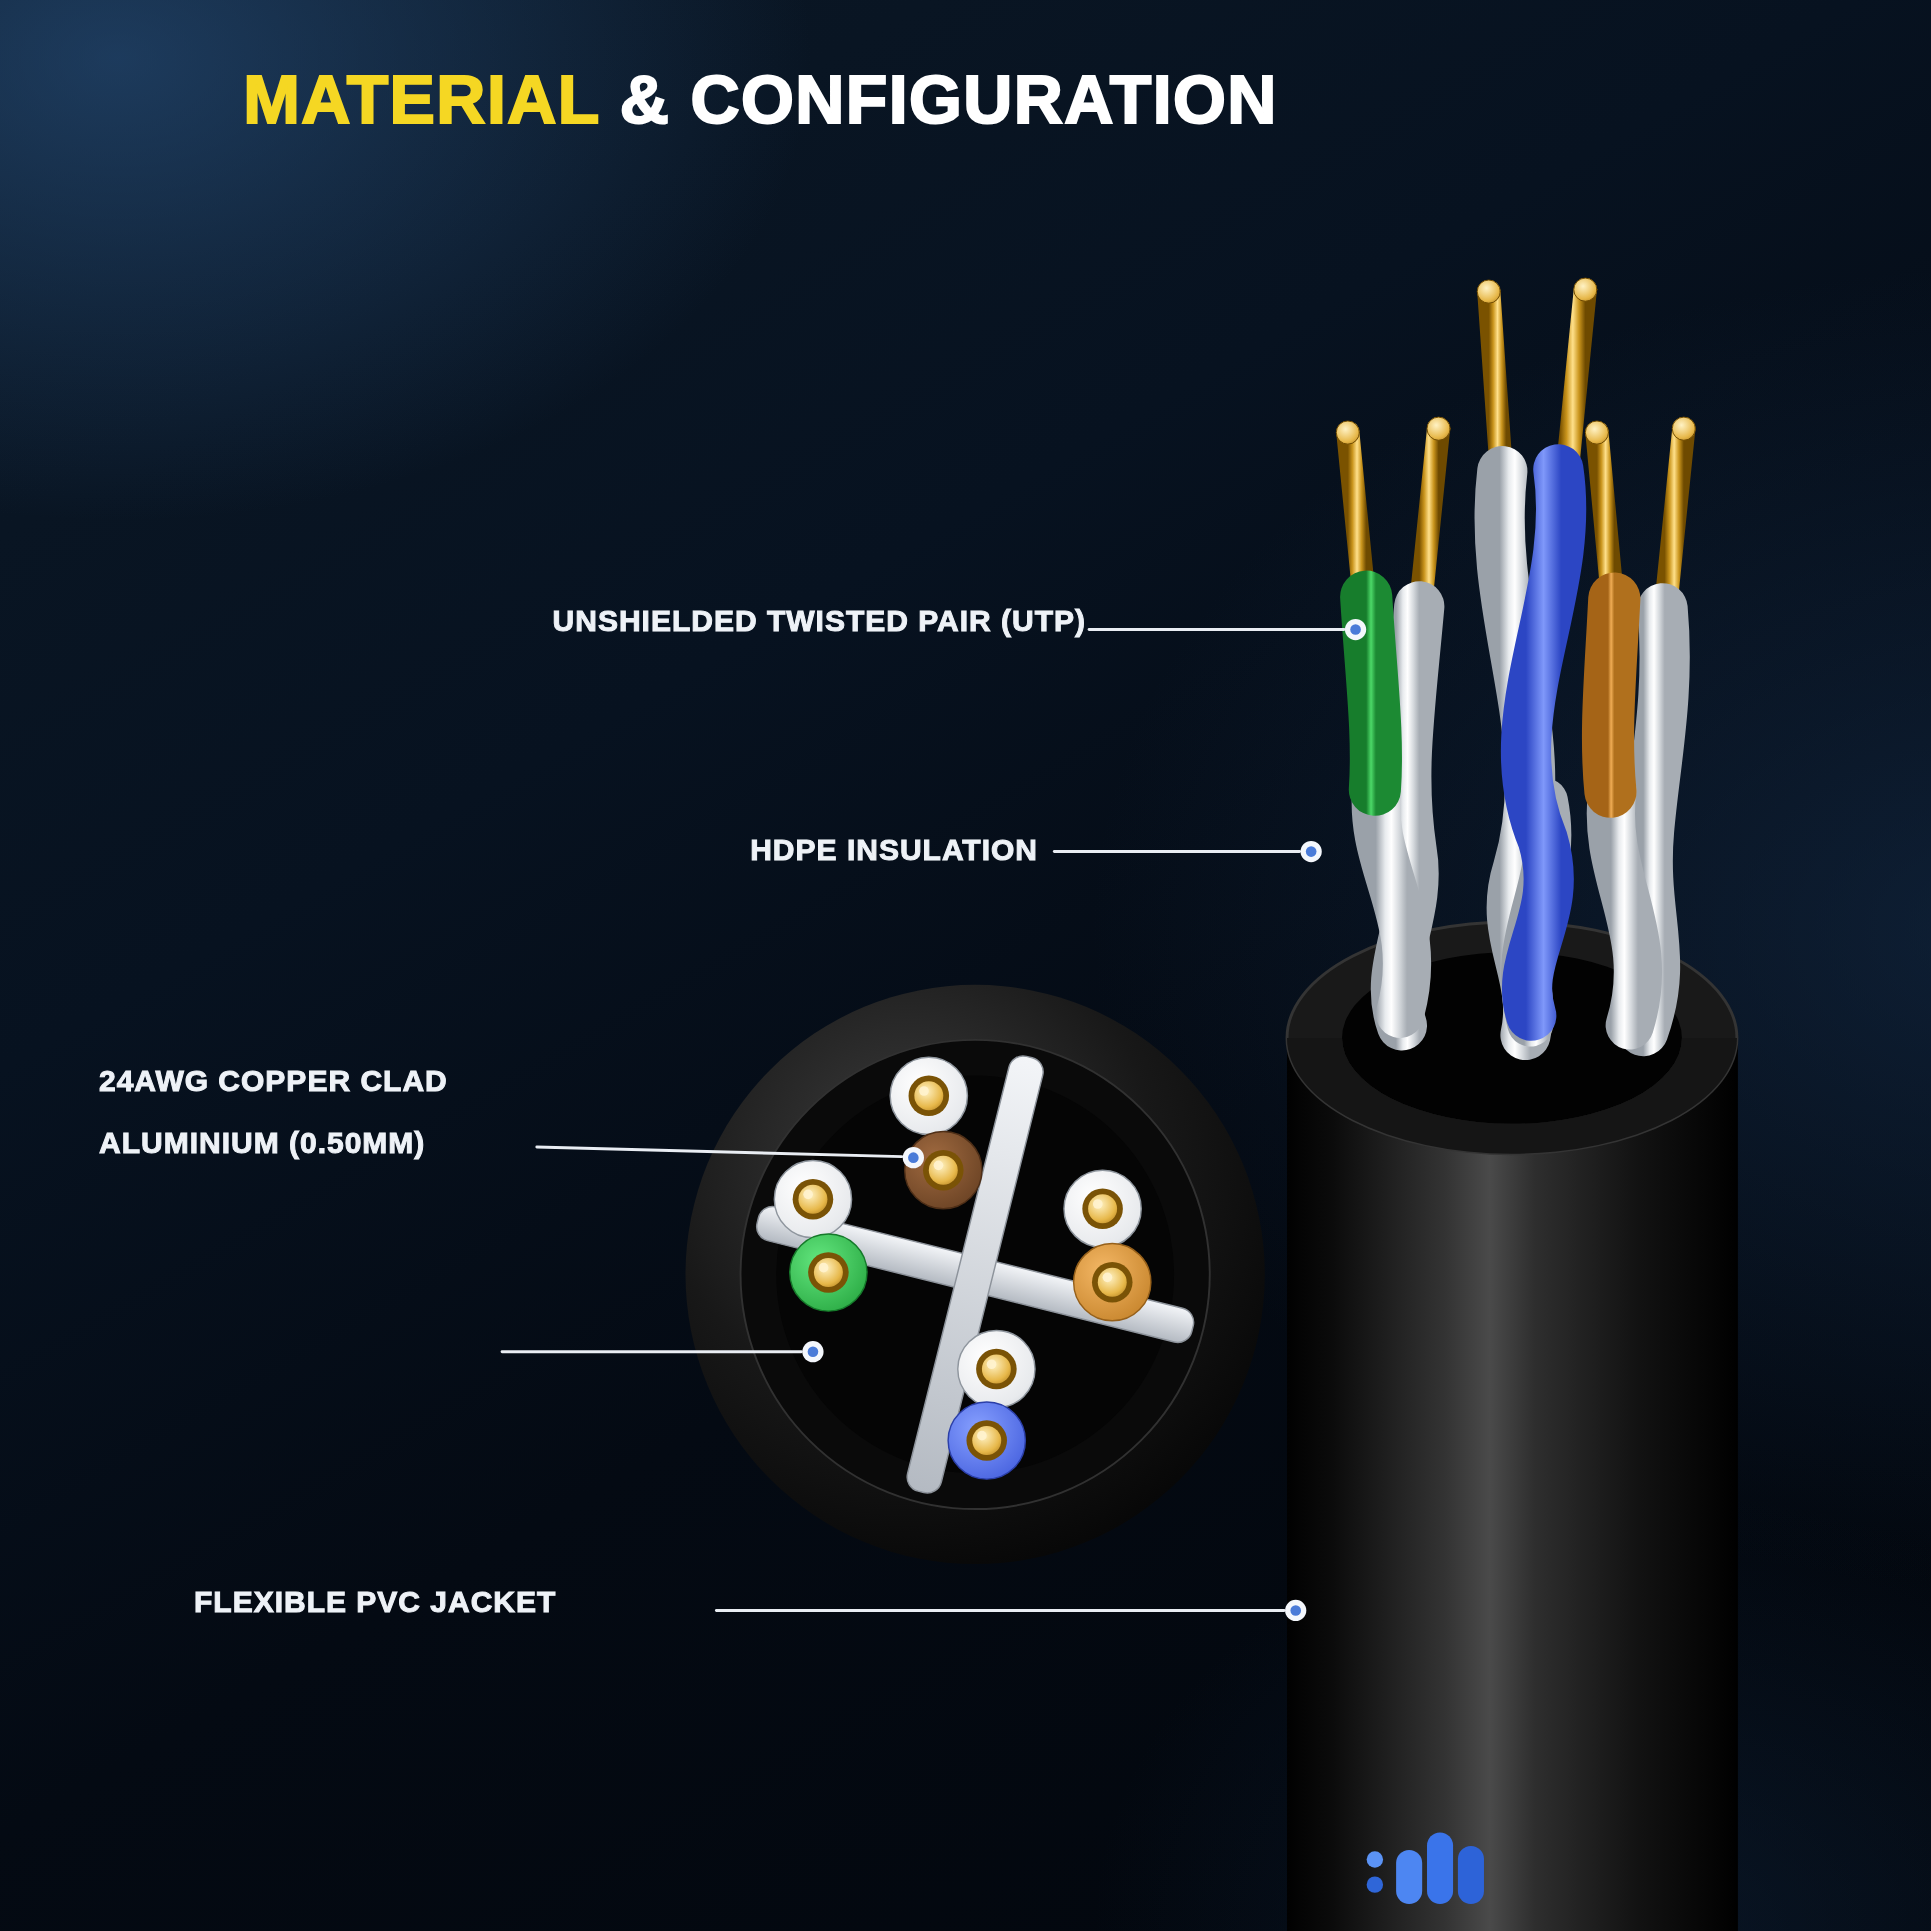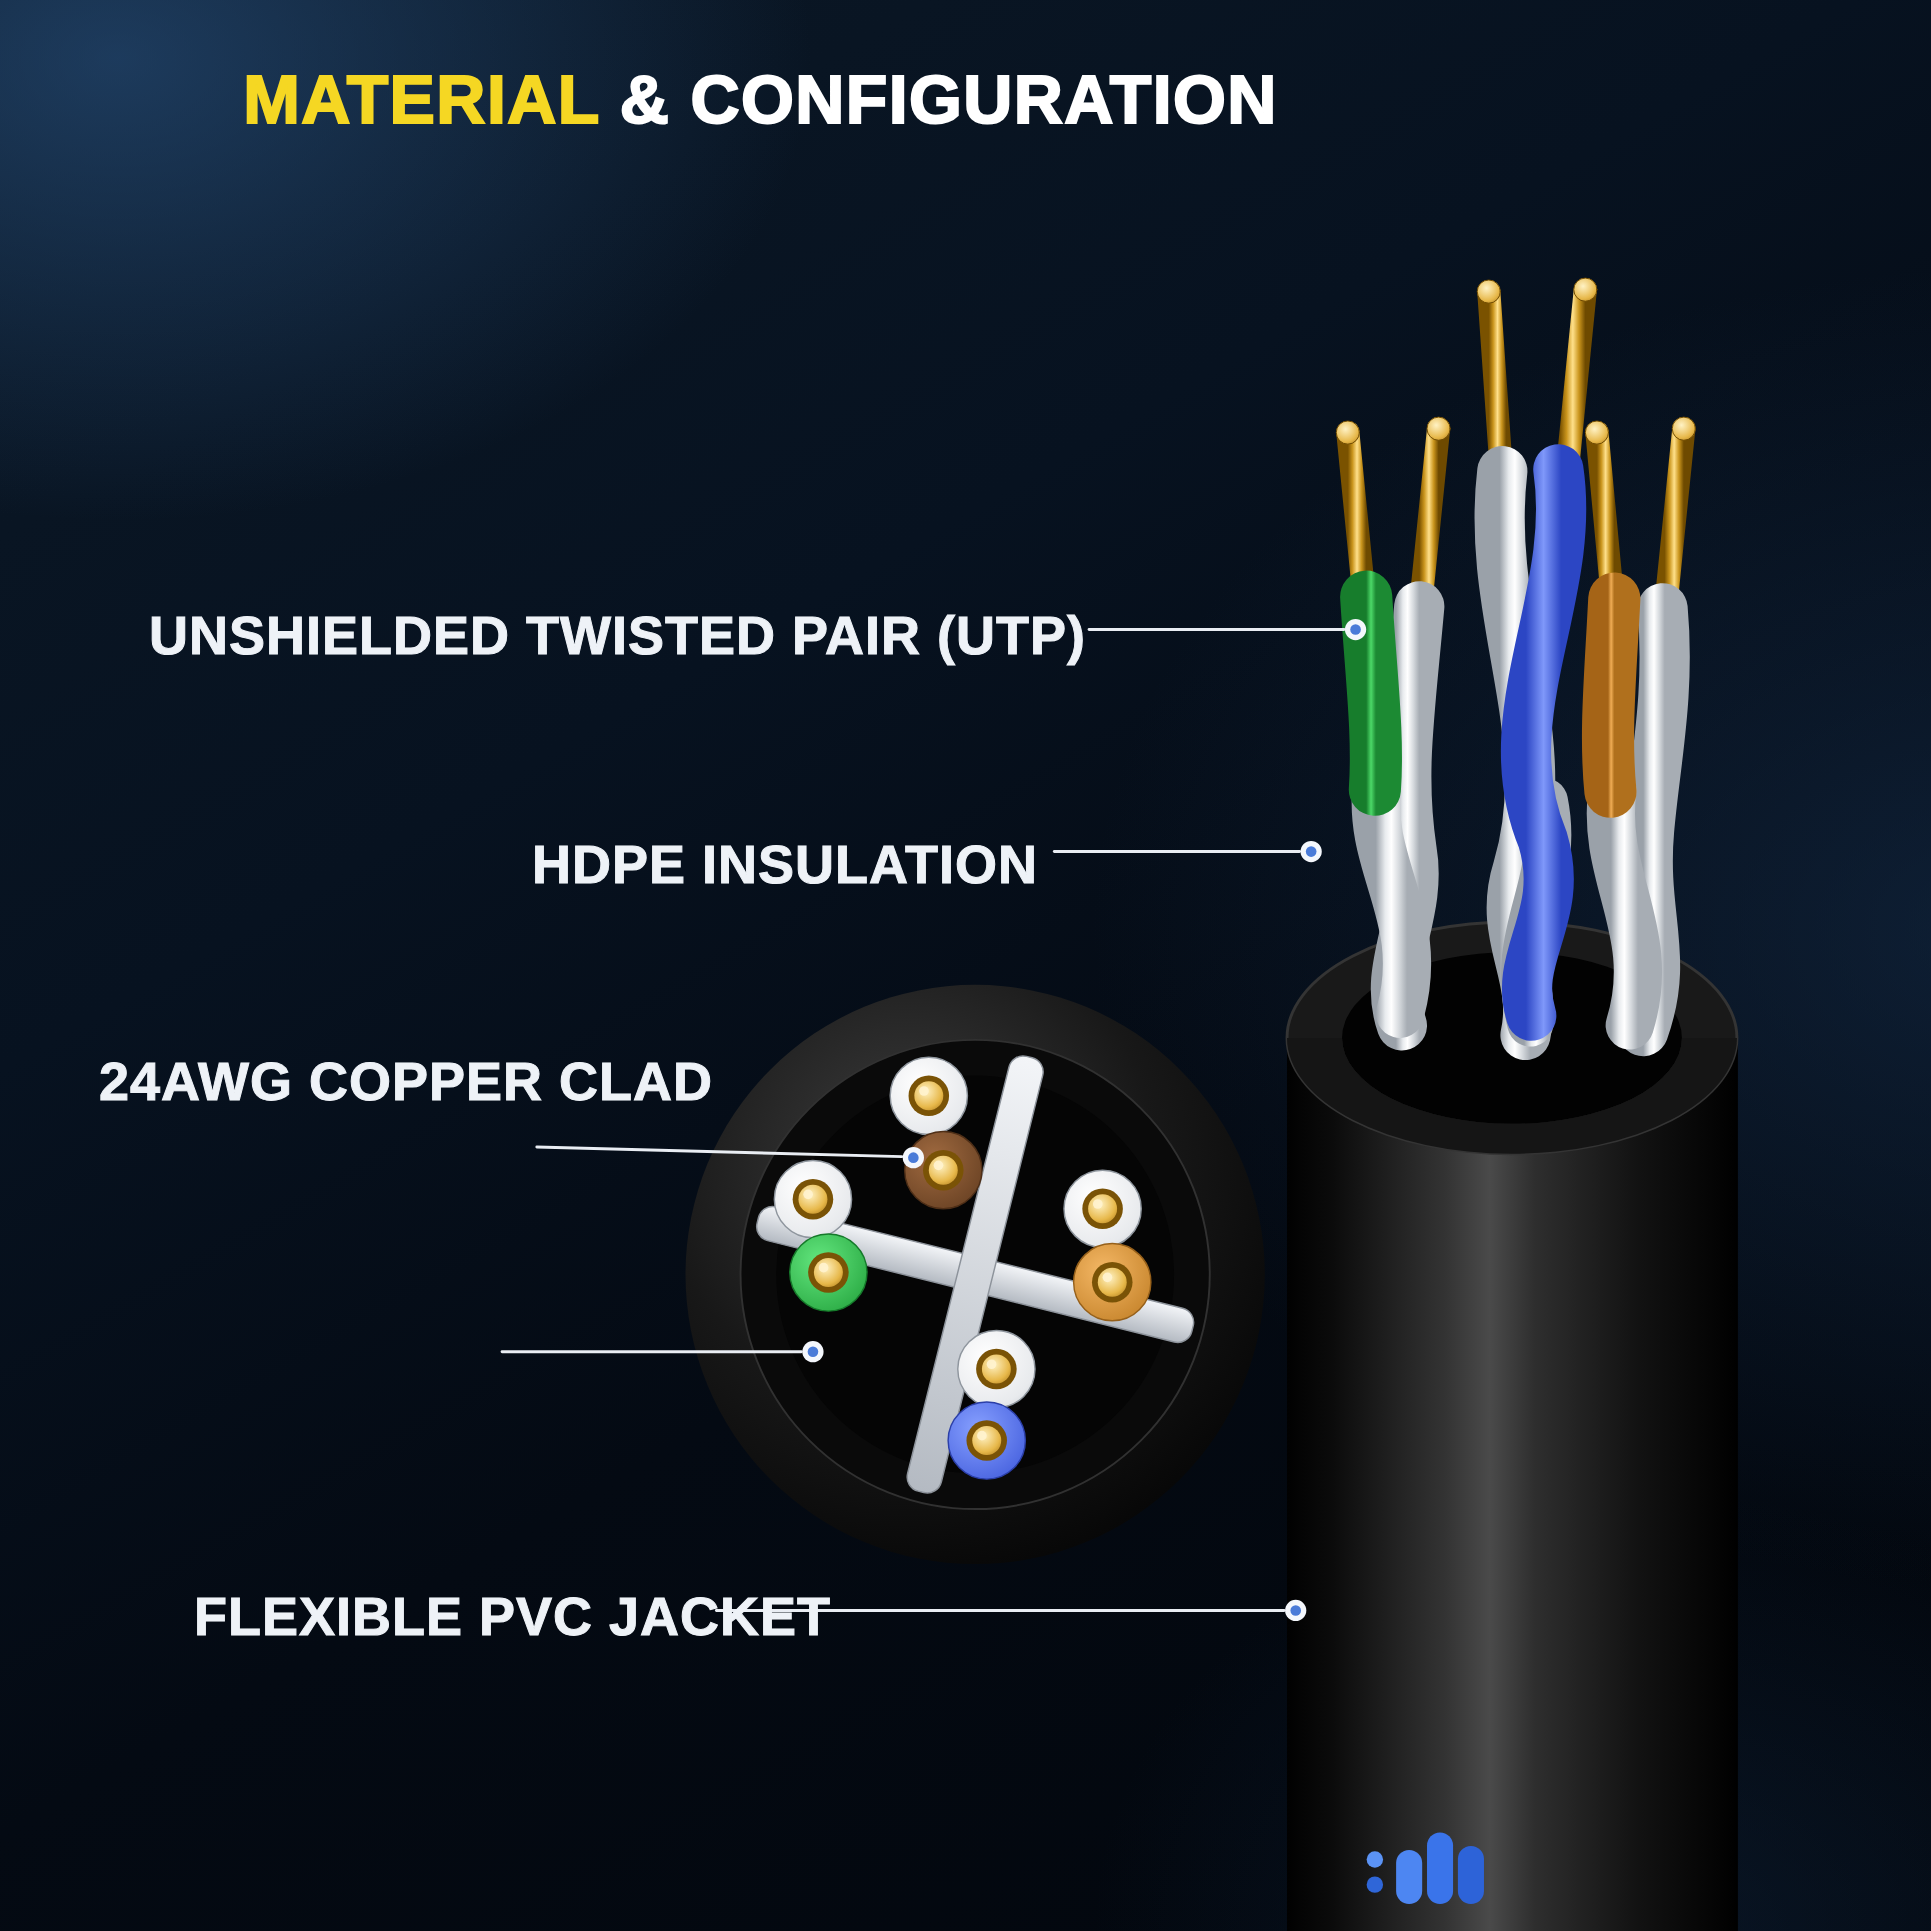--- a/index.html
+++ b/index.html
@@ -39,21 +39,21 @@
     font-weight: 800;
     letter-spacing: 1.4px;
     white-space: nowrap;
     color: #ffffff;
   }
   .title span { -webkit-text-stroke: 2.1px currentColor; }
   .title .hl { color: #f5d723; }
   .title .rest { color: #ffffff; }
   .label {
     position: absolute;
-    font-size: 54px;
+    font-size: 30px;
     font-weight: 700;
     letter-spacing: 1px;
     color: #eef2f7;
     -webkit-text-stroke: 1px currentColor;
     white-space: nowrap;
   }
   .l-utp    { top: 604px;  right: 864px; }
   .l-hdpe   { top: 826px;  right: 912px; margin-top: 7px; }
   .l-awg    { top: 1050px; left: 75px; line-height: 62px; margin-left: 24px; }
   .l-cross  { top: 1327px; left: 75px; }
@@ -286,17 +286,18 @@
   </svg>
 
   <div class="title">
     <span class="hl">MATERIAL</span><span class="rest"> &amp; CONFIGURATION</span>
   </div>
 
   <div class="label l-utp">UNSHIELDED TWISTED PAIR (UTP)</div>
   <div class="label l-hdpe">HDPE INSULATION</div>
   <div class="label l-awg">
     <div>24AWG COPPER CLAD</div>
+    <div>ALUMINIUM (0.50MM)</div>
   </div>
   <div class="label l-jacket">FLEXIBLE PVC JACKET</div>
 
 </div>
 
 
 </body></html>

